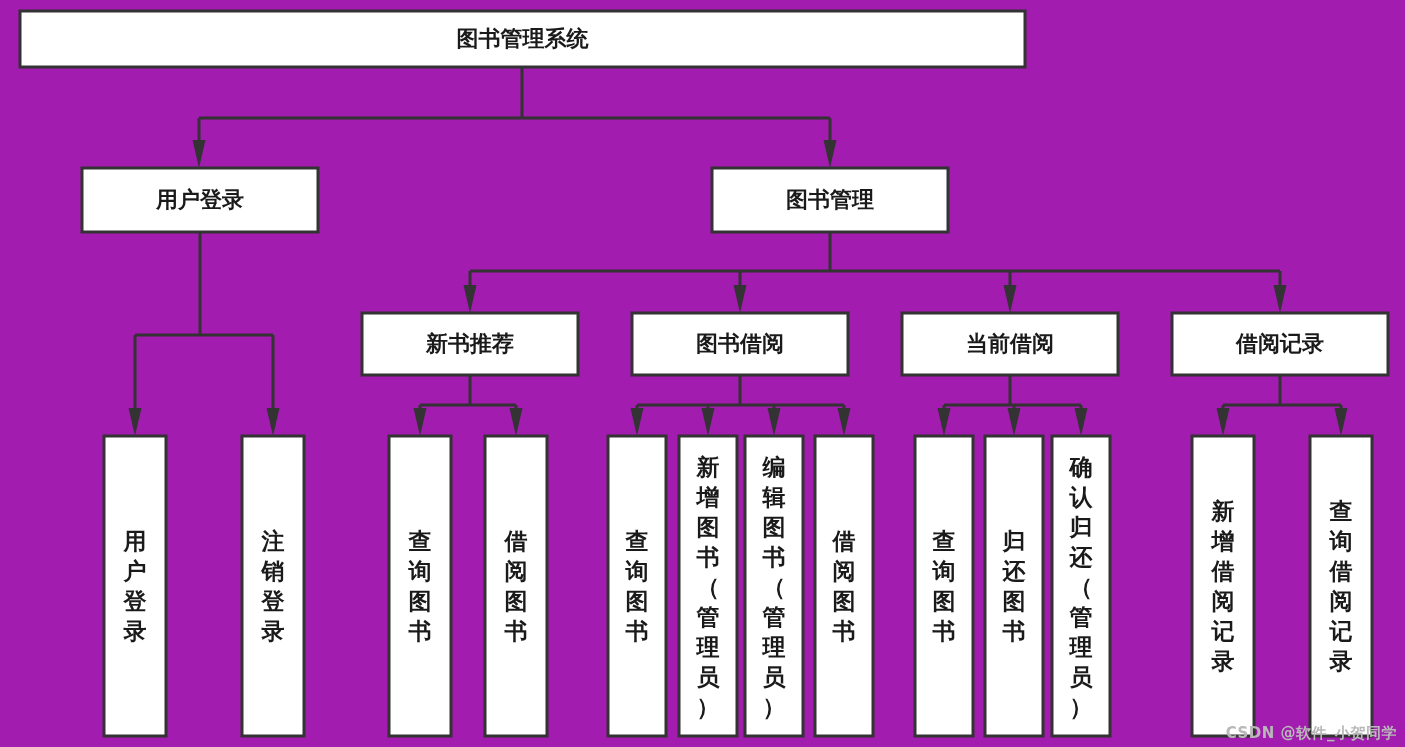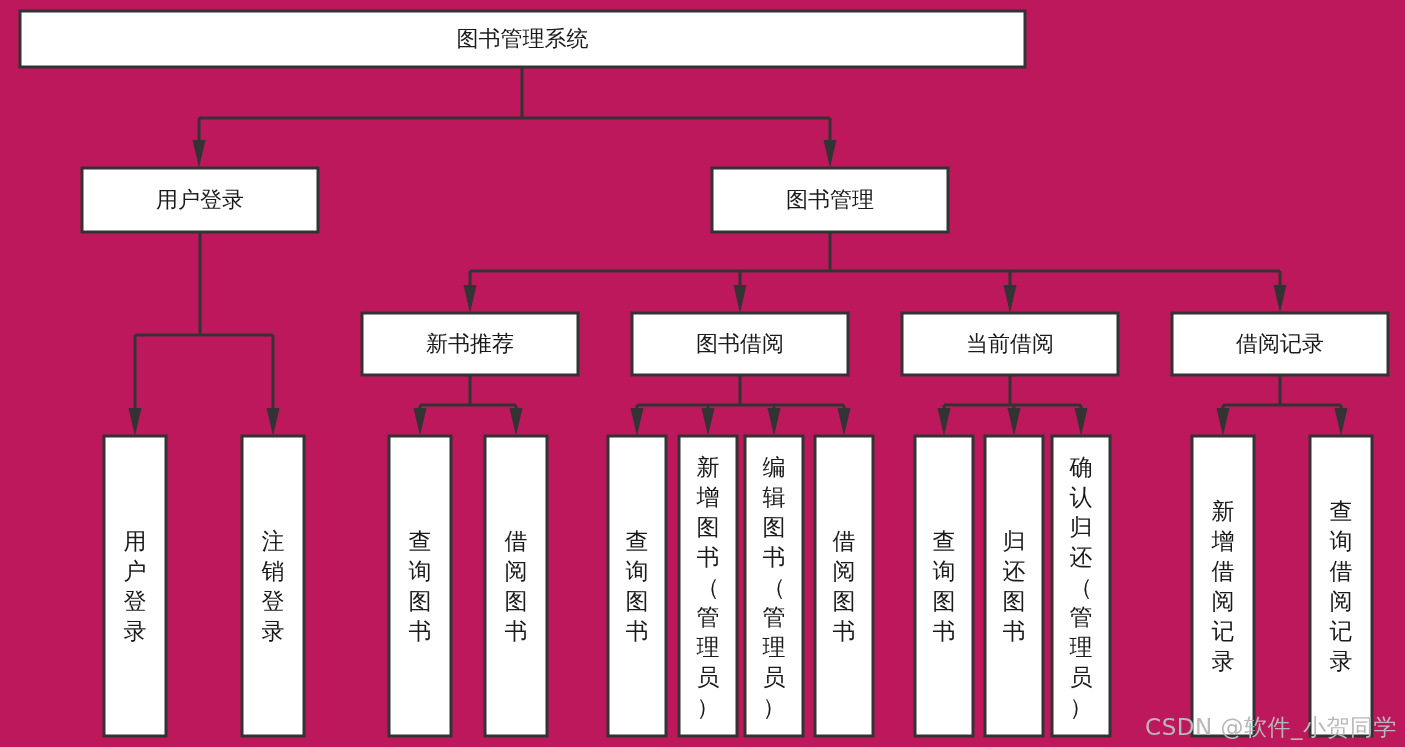--- a/index.html
+++ b/index.html
@@ -10,21 +10,22 @@
   body {
     width: 1405px;
     height: 747px;
     font-family: "DejaVu Sans", "Liberation Sans", sans-serif;
     overflow: hidden;
   }
   #diagram-root {
     position: relative;
     width: 1405px;
     height: 747px;
-    background: #be185d;
+    background: #a21caf;
+    font-weight: bold;
   }
   svg#tree-svg {
     position: absolute;
     left: 0;
     top: 0;
     width: 1405px;
     height: 747px;
     display: block;
   }
   .node-box {
@@ -52,21 +53,21 @@
     font-family: "DejaVu Sans", "Liberation Sans", sans-serif;
     font-size: 23px;
     fill: #1a1a1a;
     text-anchor: middle;
   }
   .watermark {
     position: absolute;
     right: 8px;
     bottom: 4px;
     font-family: "DejaVu Sans", "Liberation Sans", sans-serif;
-    font-size: 23px;
+    font-size: 15px;
     color: #b8b8b8;
     letter-spacing: 0.5px;
     white-space: nowrap;
     pointer-events: none;
   }
 </style>
 </head>
 <body>
 
 <div id="diagram-root">

